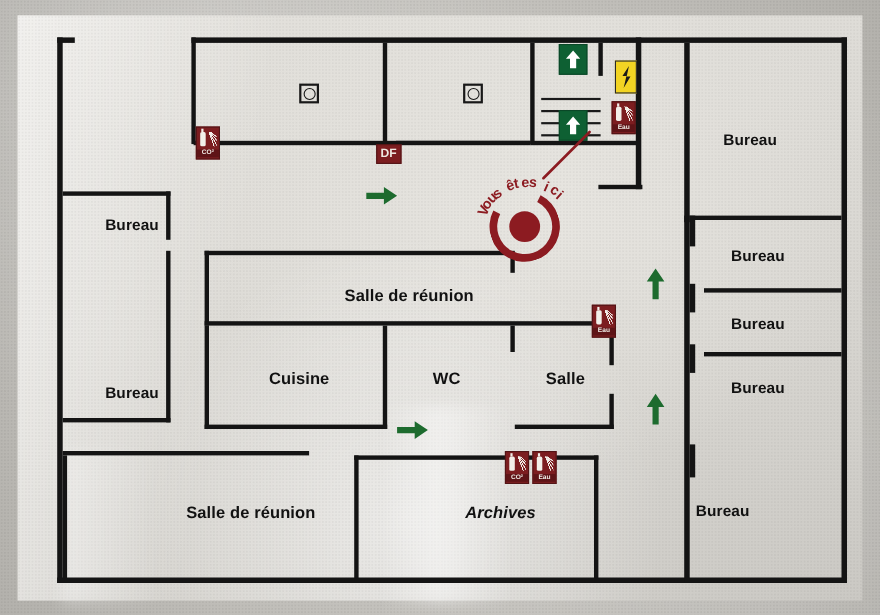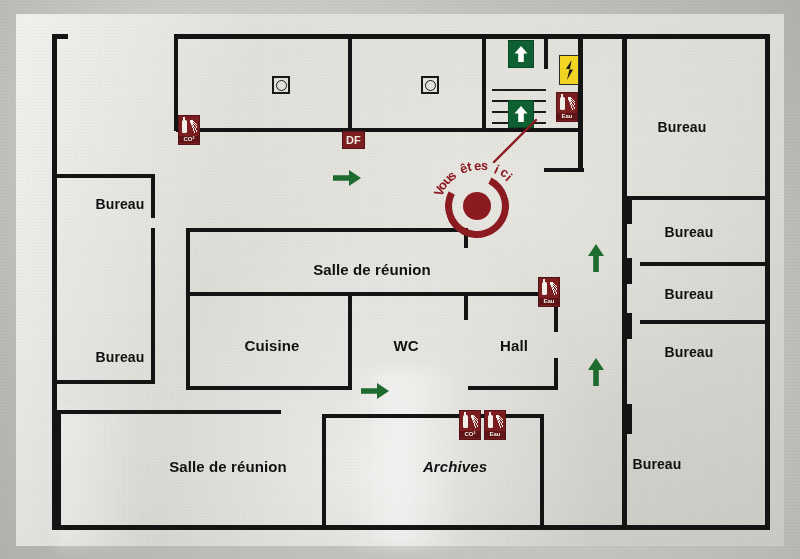--- a/index.html
+++ b/index.html
@@ -173,21 +173,21 @@
     </div>
     <div class="room-label" style="left: 682px; top: 127px; font-size: 14px;">Bureau</div>
     <div class="room-label" style="left: 120px; top: 204px; font-size: 14px;">Bureau</div>
     <div class="room-label" style="left: 120px; top: 357px; font-size: 14px;">Bureau</div>
     <div class="room-label" style="left: 689px; top: 232px; font-size: 14px;">Bureau</div>
     <div class="room-label" style="left: 689px; top: 294px; font-size: 14px;">Bureau</div>
     <div class="room-label" style="left: 689px; top: 352px; font-size: 14px;">Bureau</div>
     <div class="room-label" style="left: 372px; top: 269px; font-size: 15px;">Salle de réunion</div>
     <div class="room-label" style="left: 272px; top: 345px; font-size: 15px;">Cuisine</div>
     <div class="room-label" style="left: 406px; top: 345px; font-size: 15px;">WC</div>
-    <div class="room-label" style="left: 514px; top: 345px; font-size: 15px;">Hall</div>
+    <div class="room-label" style="left: 514px; top: 345px; font-size: 15px;">Salle</div>
     <div class="room-label" style="left: 228px; top: 466px; font-size: 15px;">Salle de réunion</div>
     <div class="room-label" style="left: 455px; top: 466px; font-size: 15px; font-style: italic;">Archives</div>
     <div class="room-label" style="left: 657px; top: 464px; font-size: 14px;">Bureau</div>
     <div class="ext" style="left: 178px; top: 115px;">
       <div class="glyphs">
         <div class="body"></div>
         <div class="flame">
           <i></i>
         </div>
       </div>

